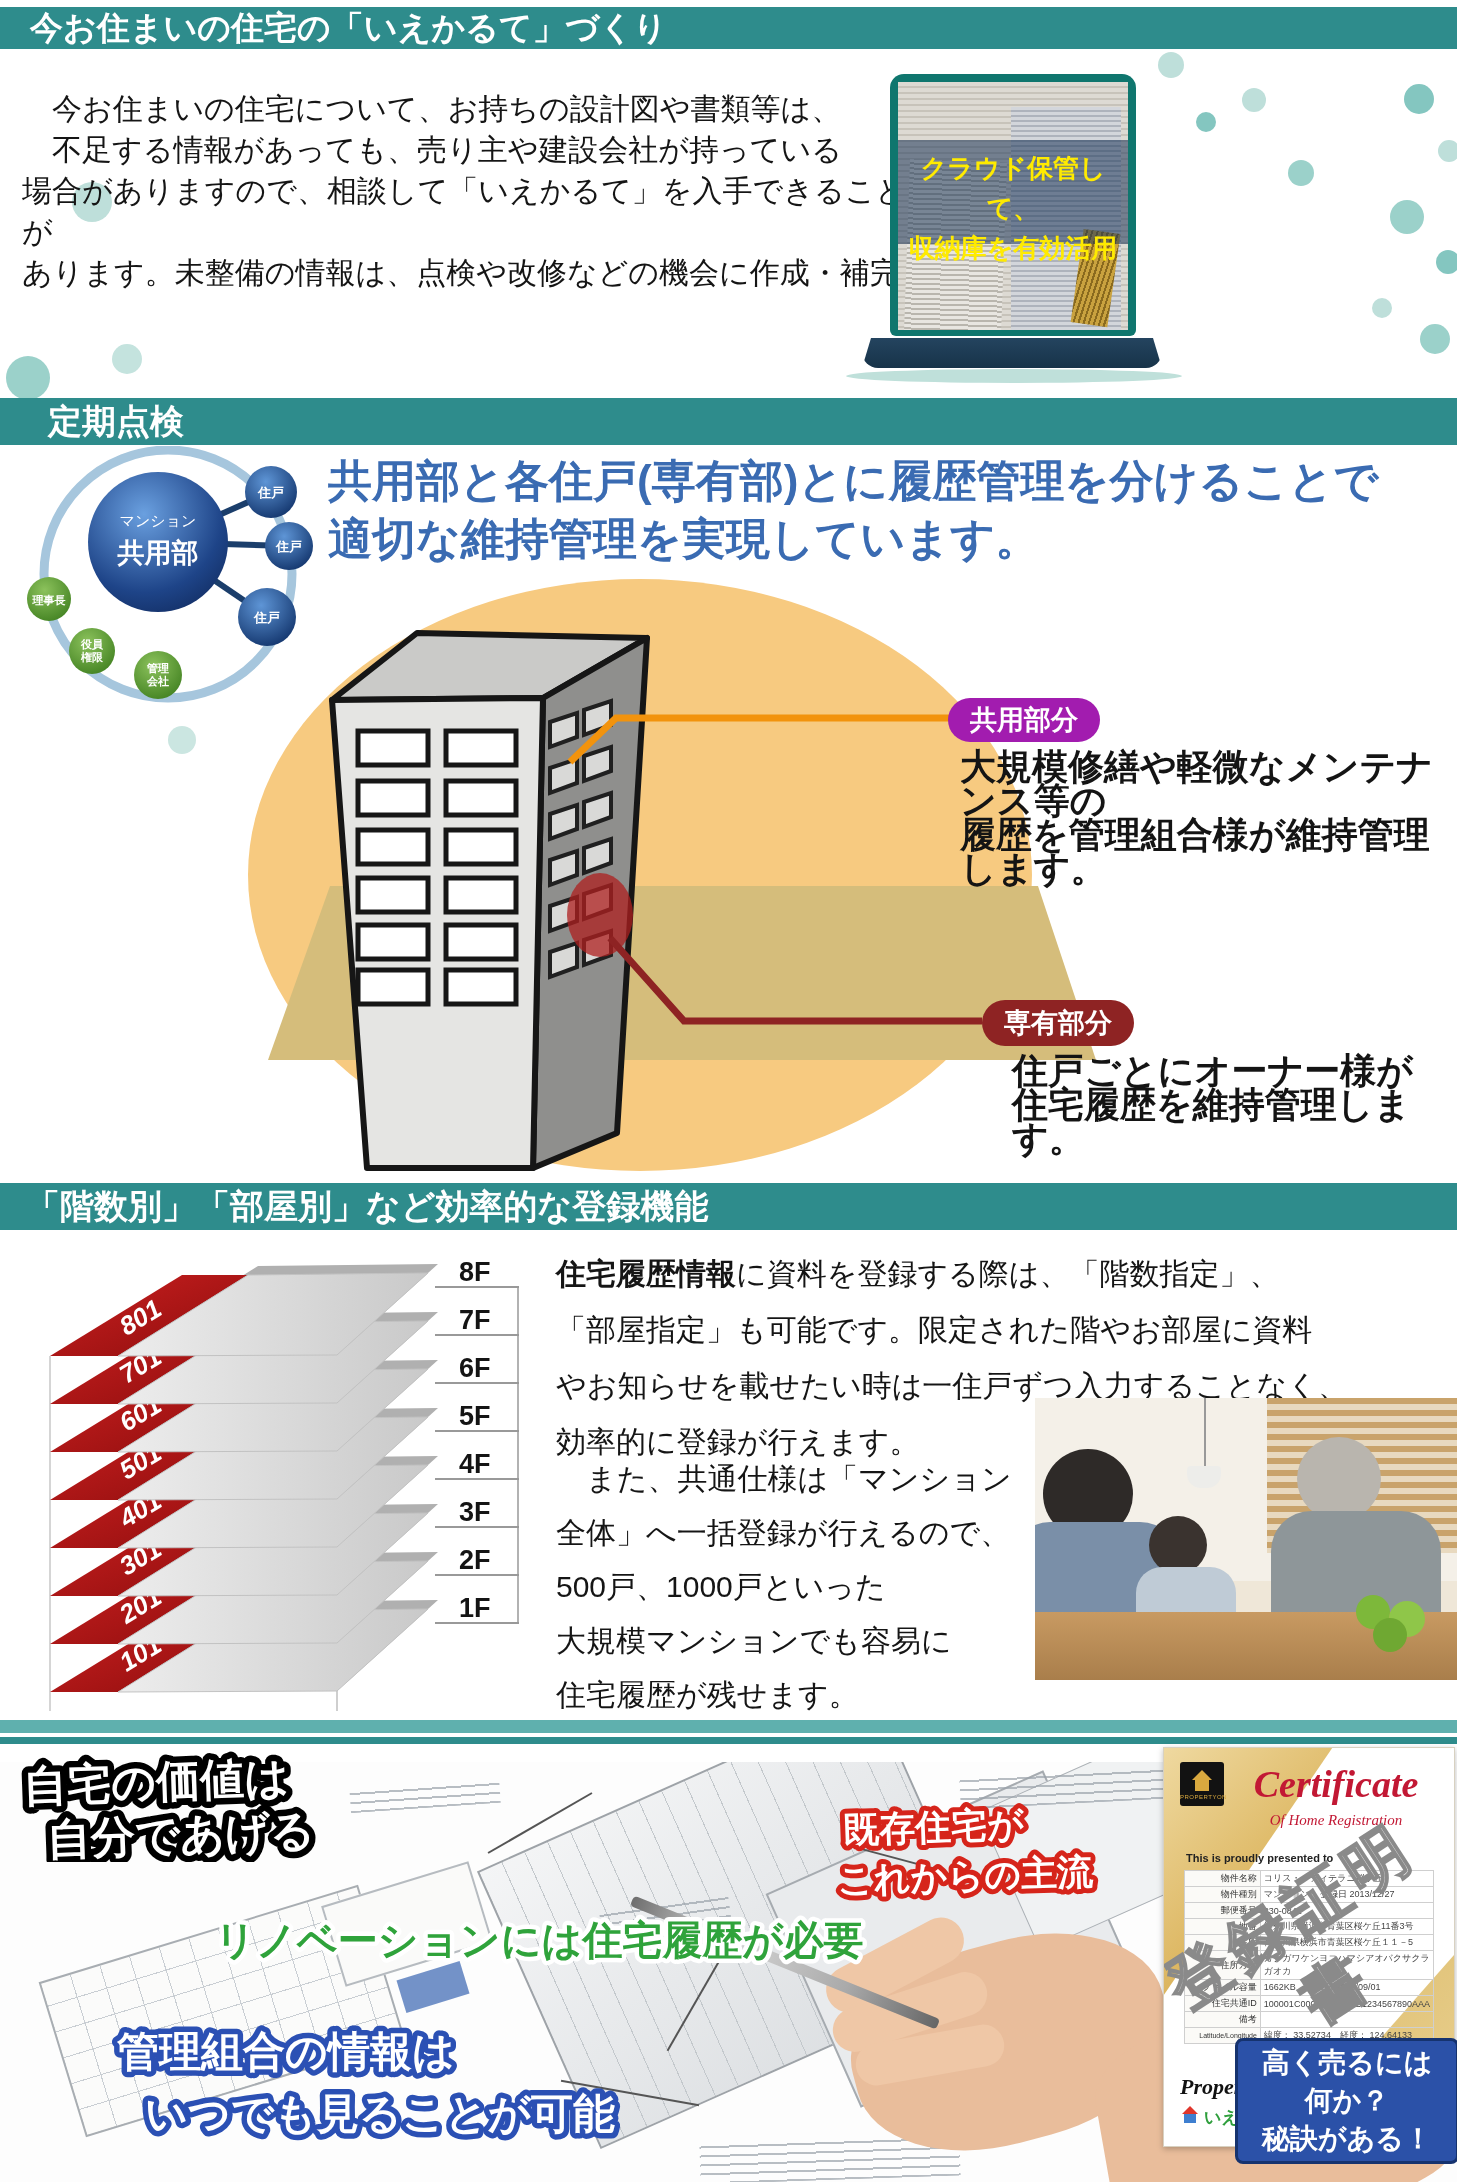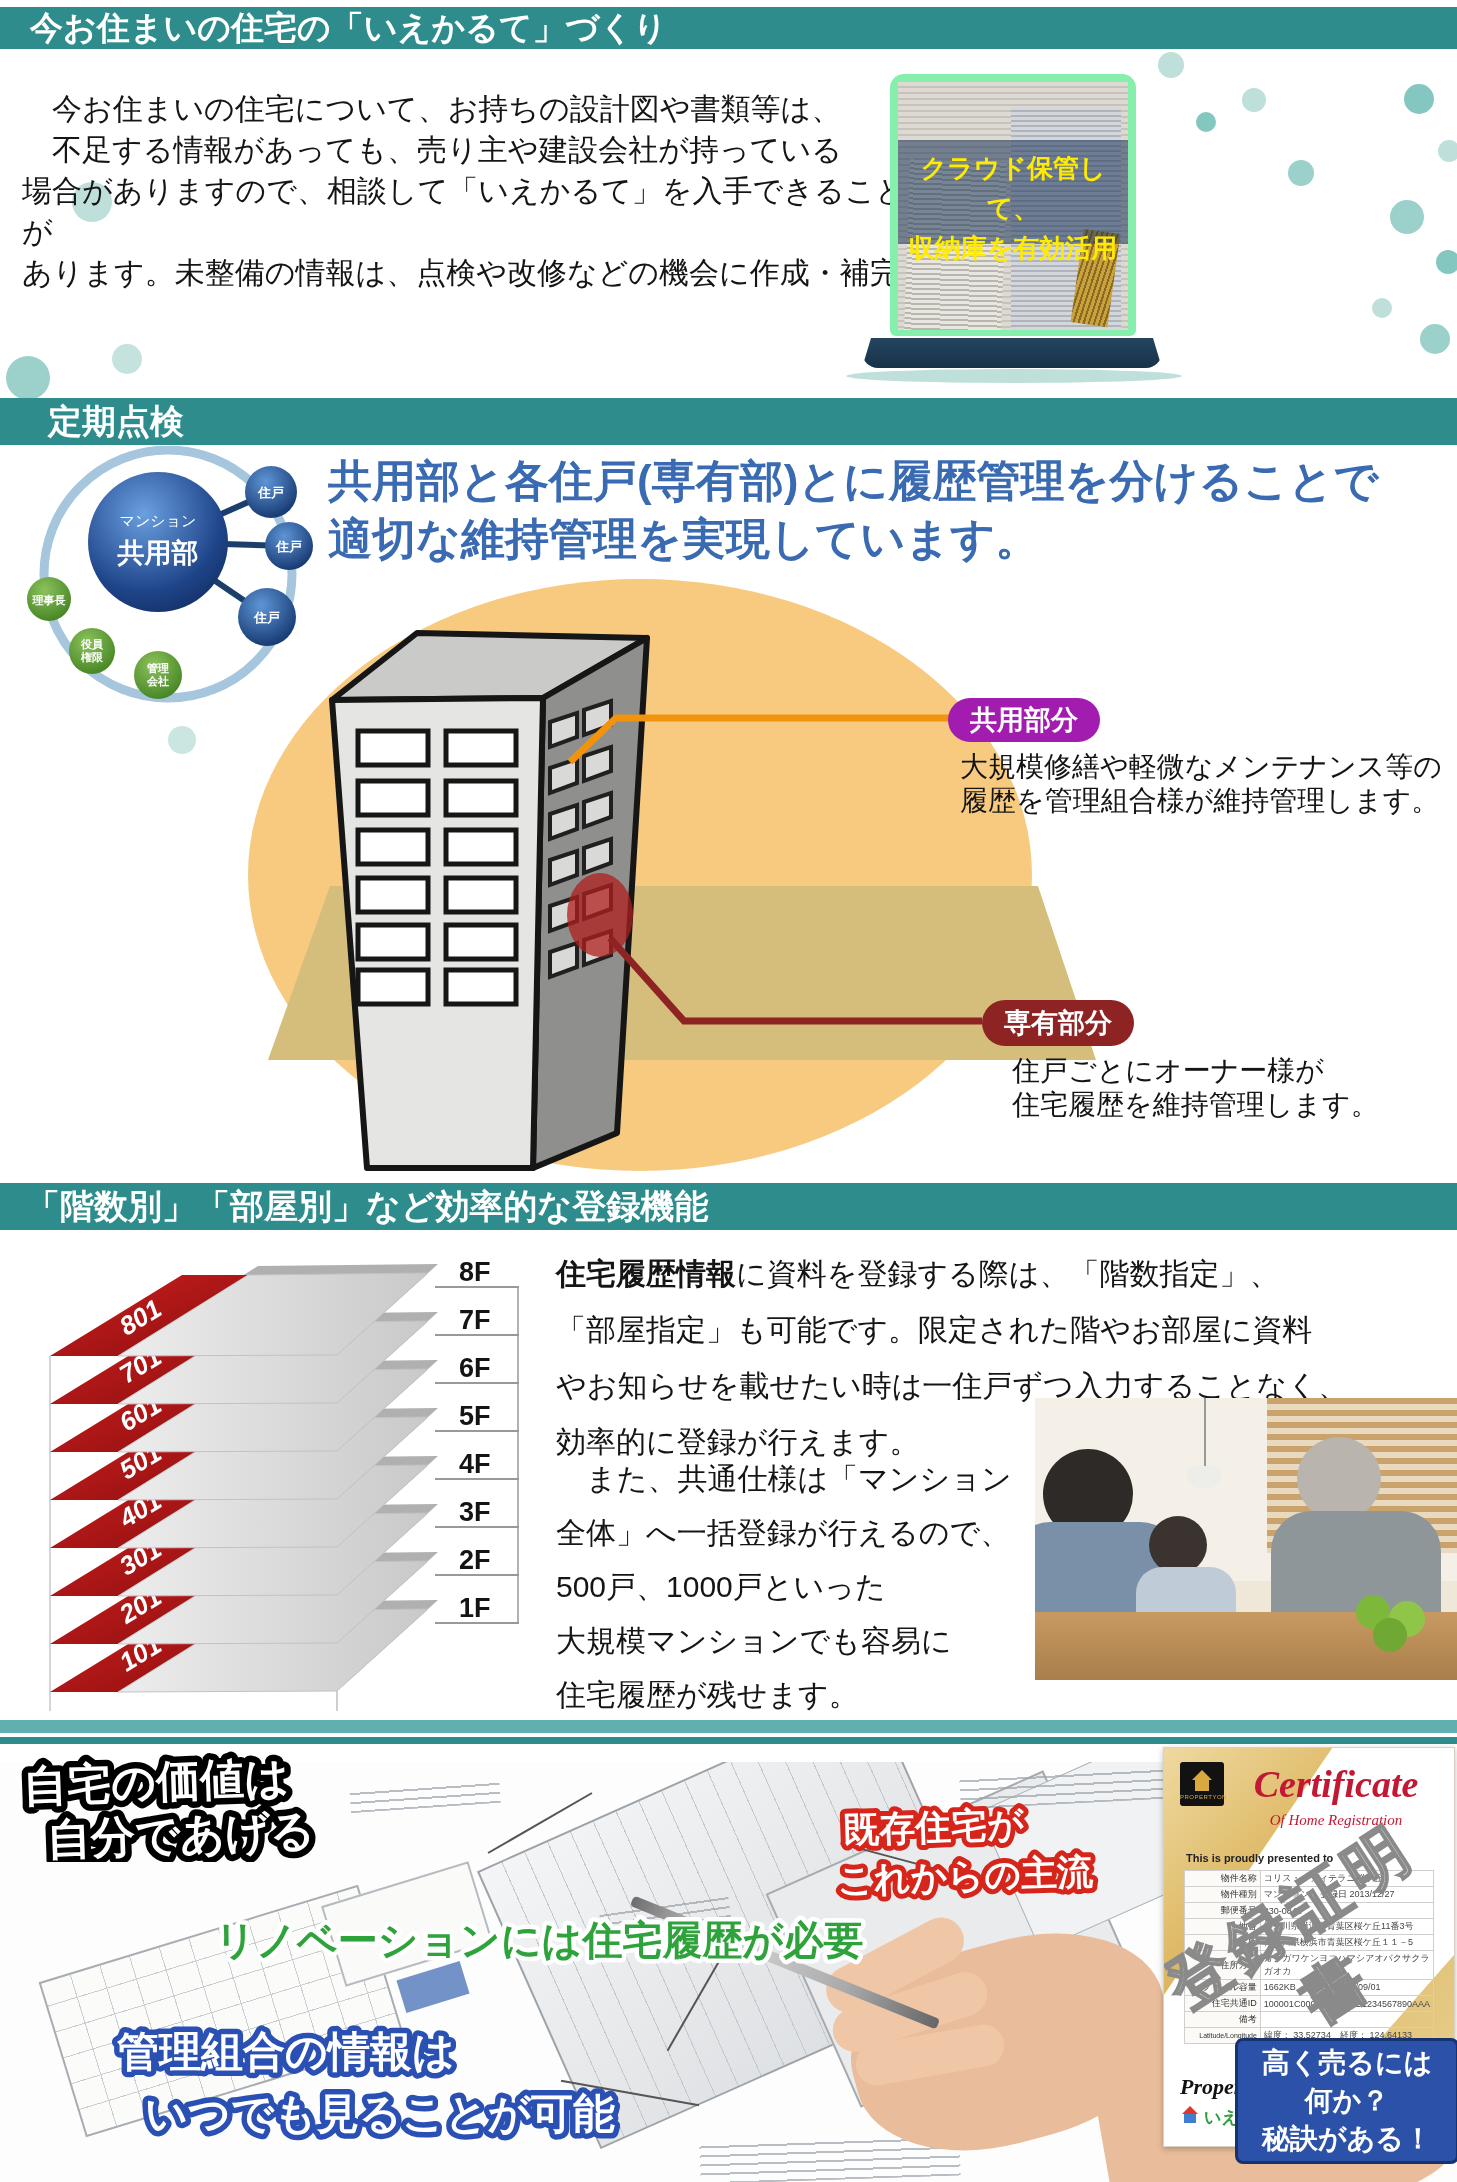--- a/index.html
+++ b/index.html
@@ -5,26 +5,26 @@
   html,body{margin:0;padding:0;background:#fff;}
   #page{position:relative;width:1457px;height:2182px;overflow:hidden;background:#ffffff;
         font-family:"Liberation Sans",sans-serif;color:#111;}
   .abs{position:absolute;}
   .teal-bar{position:absolute;left:0;width:1457px;background:#2E8C8C;color:#fff;
             font-weight:bold;display:flex;align-items:center;}
   .dot{position:absolute;border-radius:50%;}
   .para{position:absolute;color:#151515;}
   .pill{position:absolute;display:flex;align-items:center;justify-content:center;
         color:#fff;font-weight:bold;font-size:27px;border-radius:23px;}
-  .bold-desc{position:absolute;font-weight:normal;font-size:28px;line-height:34px;color:#141414;}
+  .bold-desc{position:absolute;font-weight:bold;font-size:36px;line-height:34px;color:#141414;}
   svg text{font-family:"Liberation Sans",sans-serif;}
   .svg-outline text{font-weight:bold;paint-order:stroke;stroke-linejoin:round;}
   
   #laptop-screen{position:absolute;left:890px;top:74px;width:246px;height:262px;
-      background:#86efac;border-radius:14px 14px 6px 6px;}
+      background:#0f766e;border-radius:14px 14px 6px 6px;}
   #laptop-inner{position:absolute;left:8px;top:8px;right:8px;bottom:6px;overflow:hidden;
       background:repeating-linear-gradient(180deg,#DDDAD3 0 4px,#C7C3BA 4px 6px);}
   .paper-stack{position:absolute;background:repeating-linear-gradient(180deg,#E8E6E1 0 3px,#B9B6AE 3px 5px);}
   #cloud-band{position:absolute;left:0;right:0;top:58px;height:96px;background:rgba(28,52,88,0.55);
       color:#FFEB00;font-weight:bold;font-size:26px;line-height:40px;text-align:center;padding-top:8px;}
   #laptop-base{position:absolute;left:862px;top:338px;width:300px;height:30px;
       background:linear-gradient(180deg,#24445F,#173349);border-radius:6px 6px 16px 16px;
       clip-path:polygon(3% 0,97% 0,100% 100%,0 100%);}
   #laptop-shadow{position:absolute;left:846px;top:369px;width:336px;height:14px;border-radius:50%;background:#BFE0DA;}
   

